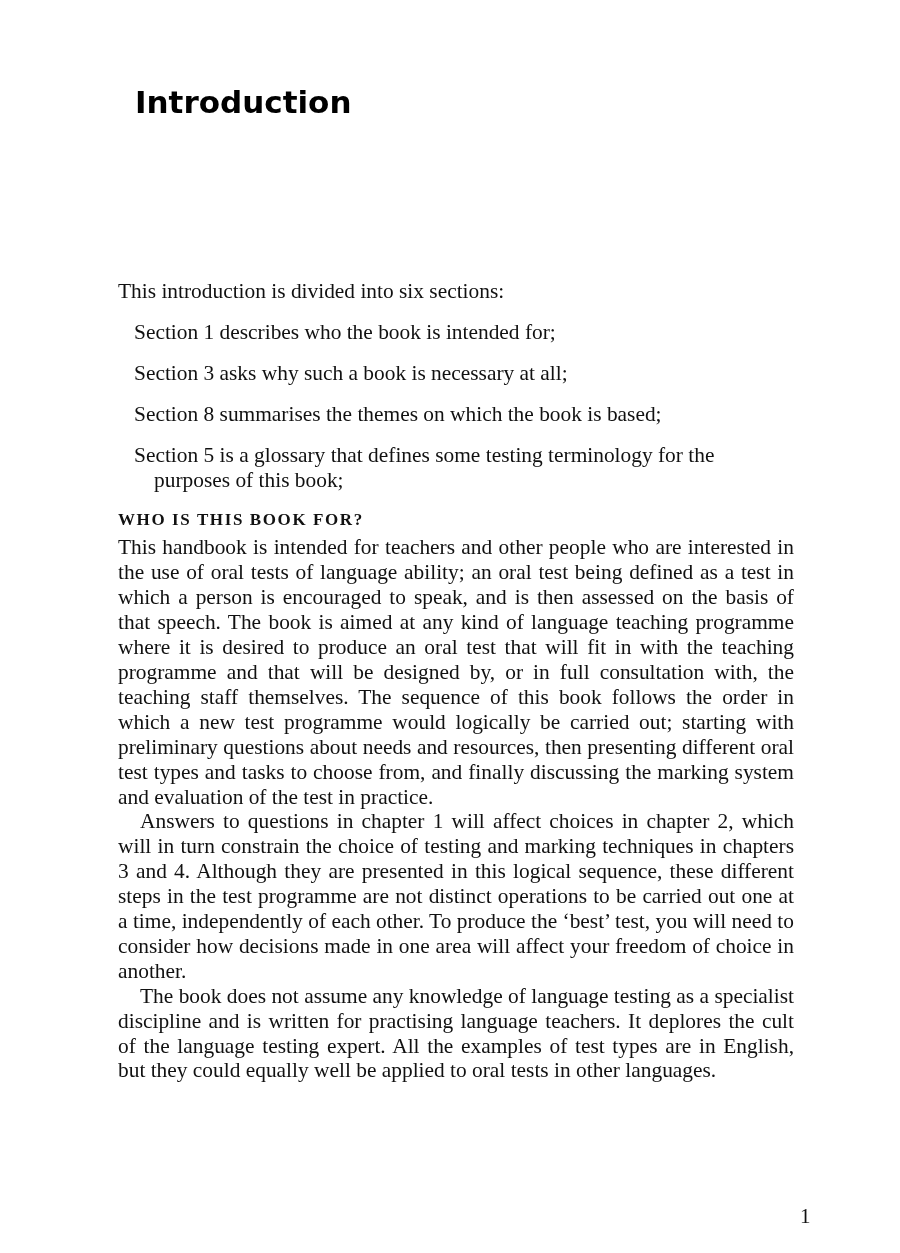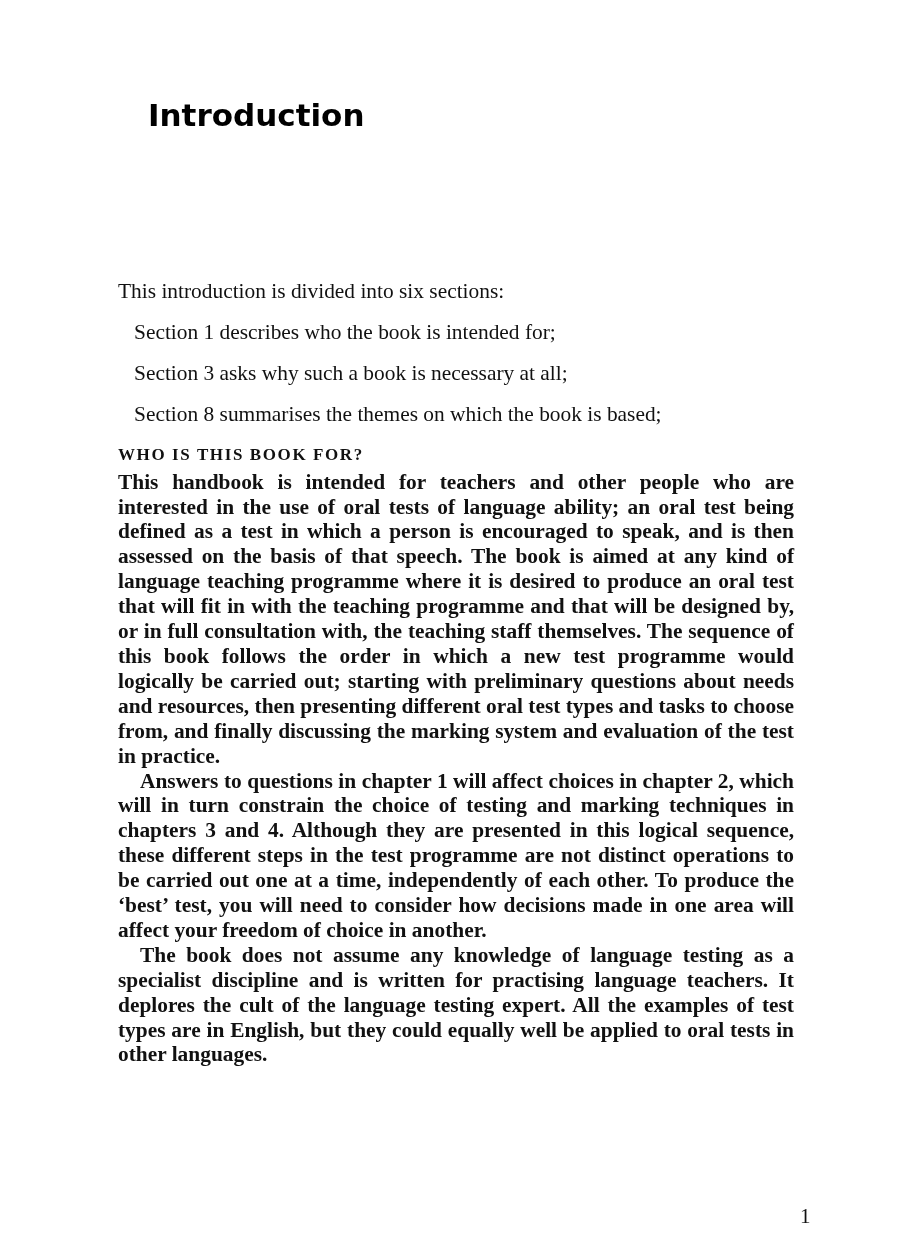--- a/index.html
+++ b/index.html
@@ -12,21 +12,21 @@
       height: 1253px;
       position: relative;
       overflow: hidden;
       color: #111111;
       font-family: "Liberation Serif", "DejaVu Serif", serif;
     }
     .title {
       position: absolute;
       left: 131px;
       top: 80px;
-      margin: 17px;
+      margin: 4px;
       font-family: "DejaVu Sans", "Liberation Sans", sans-serif;
       font-weight: bold;
       font-size: 31px;
       letter-spacing: 0px;
       color: #000;
     }
     .content {
       position: absolute;
       left: 118px;
       top: 279px;
@@ -49,21 +49,20 @@
     }
     .heading {
       margin: 18px 0 5px 0;
       font-size: 17px;
       letter-spacing: 1.6px;
       line-height: 20px;
     }
     .para {
       margin: 0;
       text-align: justify;
-      font-weight: bold;
     }
     .para.indent {
       text-indent: 22px;
     }
     .page-number {
       position: absolute;
       left: 800px;
       top: 1204px;
       font-size: 21px;
     }
@@ -73,20 +72,21 @@
 
 <h1 class="title">Introduction</h1>
 
 <div class="content">
   <p class="intro-line">This introduction is divided into six sections:</p>
 
   <ul class="section-list">
     <li>Section 1 describes who the book is intended for;</li>
     <li>Section 3 asks why such a book is necessary at all;</li>
     <li>Section 8 summarises the themes on which the book is based;</li>
+    <li>Section 5 is a glossary that defines some testing terminology for the purposes of this book;</li>
   </ul>
 
   <h2 class="heading">WHO IS THIS BOOK FOR?</h2>
 
   <p class="para">This handbook is intended for teachers and other people who are interested in the use of oral tests of language ability; an oral test being defined as a test in which a person is encouraged to speak, and is then assessed on the basis of that speech. The book is aimed at any kind of language teaching programme where it is desired to produce an oral test that will fit in with the teaching programme and that will be designed by, or in full consultation with, the teaching staff themselves. The sequence of this book follows the order in which a new test programme would logically be carried out; starting with preliminary questions about needs and resources, then presenting different oral test types and tasks to choose from, and finally discussing the marking system and evaluation of the test in practice.</p>
   <p class="para indent">Answers to questions in chapter 1 will affect choices in chapter 2, which will in turn constrain the choice of testing and marking techniques in chapters 3 and 4. Although they are presented in this logical sequence, these different steps in the test programme are not distinct operations to be carried out one at a time, independently of each other. To produce the ‘best’ test, you will need to consider how decisions made in one area will affect your freedom of choice in another.</p>
   <p class="para indent">The book does not assume any knowledge of language testing as a specialist discipline and is written for practising language teachers. It deplores the cult of the language testing expert. All the examples of test types are in English, but they could equally well be applied to oral tests in other languages.</p>
 </div>
 
 <div class="page-number">1</div>

